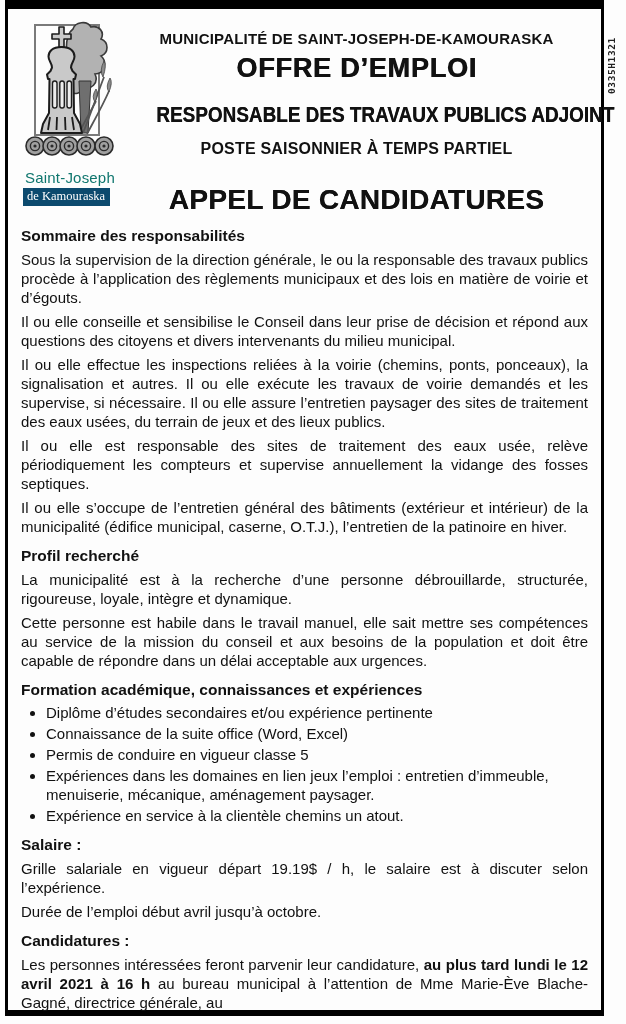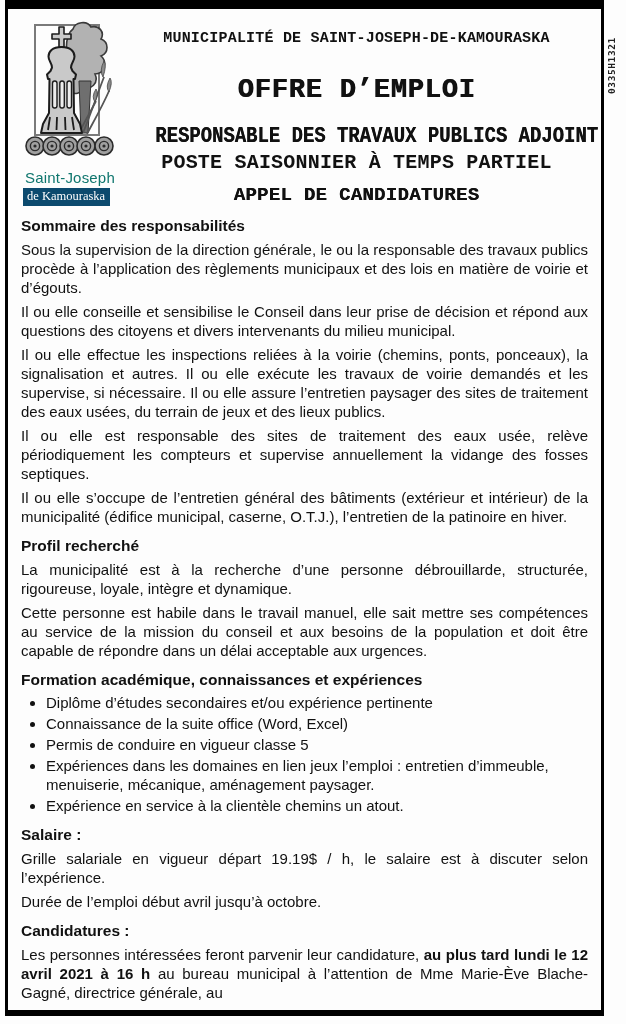--- a/index.html
+++ b/index.html
@@ -23,28 +23,28 @@
     background: #fdfdfd;
   }
   
   .header { display: flex; gap: 6px; }
   .logo-col { flex: 0 0 98px; width: 98px; }
   .logo-name { font-size: 15px; color: #0f766e; margin: 2px 0 0 4px; letter-spacing: .2px; }
   .logo-band {
     display: inline-block; background: #0c4a6e; color: #fff;
     font-size: 12.5px; padding: 1px 5px 2px 4px; margin: 1px 0 0 2px; font-family: Liberation Serif, serif;
   }
-  .titles { flex: 1; text-align: center; min-width: 0; font-family: Liberation Mono, monospace; }
+  .titles { flex: 1; text-align: center; min-width: 0; }
   .t-muni { font-weight: bold; font-size: 15px; margin-top: 9px; letter-spacing: .2px; }
-  .t-offre { font-weight: bold; font-size: 27px; margin-top: 28px; letter-spacing: .8px; text-shadow: .7px 0 0 currentColor; }
+  .t-offre { font-weight: bold; font-size: 27px; margin-top: 6px; letter-spacing: .8px; text-shadow: .7px 0 0 currentColor; }
   .t-pos-wrap { margin-top: 19px; }
   .t-pos { display: inline-block; font-weight: bold; font-size: 21.5px; white-space: nowrap;
            transform: scaleX(.88); transform-origin: 50% 50%; text-shadow: .4px 0 0 currentColor; }
-  .t-sub { font-weight: bold; font-size: 20px; margin-top: 3px; letter-spacing: .2px; }
-  .t-call { font-weight: bold; font-size: 19px; margin-top: 10px; letter-spacing: .3px; text-shadow: .3px 0 0 currentColor; }
+  .t-sub { font-weight: bold; font-size: 16px; margin-top: 12px; letter-spacing: .2px; }
+  .t-call { font-weight: bold; font-size: 28px; margin-top: 26px; letter-spacing: .3px; text-shadow: .3px 0 0 currentColor; }
   
   .body { margin-top: 9px; }
   .body h3 { font-size: 15.5px; font-weight: bold; margin: 11px 0 3px 0; }
   .body p  { font-size: 15px; line-height: 19px; text-align: justify; margin: 5px 0; }
   .body ul { margin: 4px 0 6px 0; padding-left: 25px; list-style: disc outside; }
   .body li { font-size: 15px; line-height: 19px; margin: 2px 0; }
   .body b  { font-weight: bold; }
   
   .print-code {
     position: absolute; left: 606px; top: 94px;

